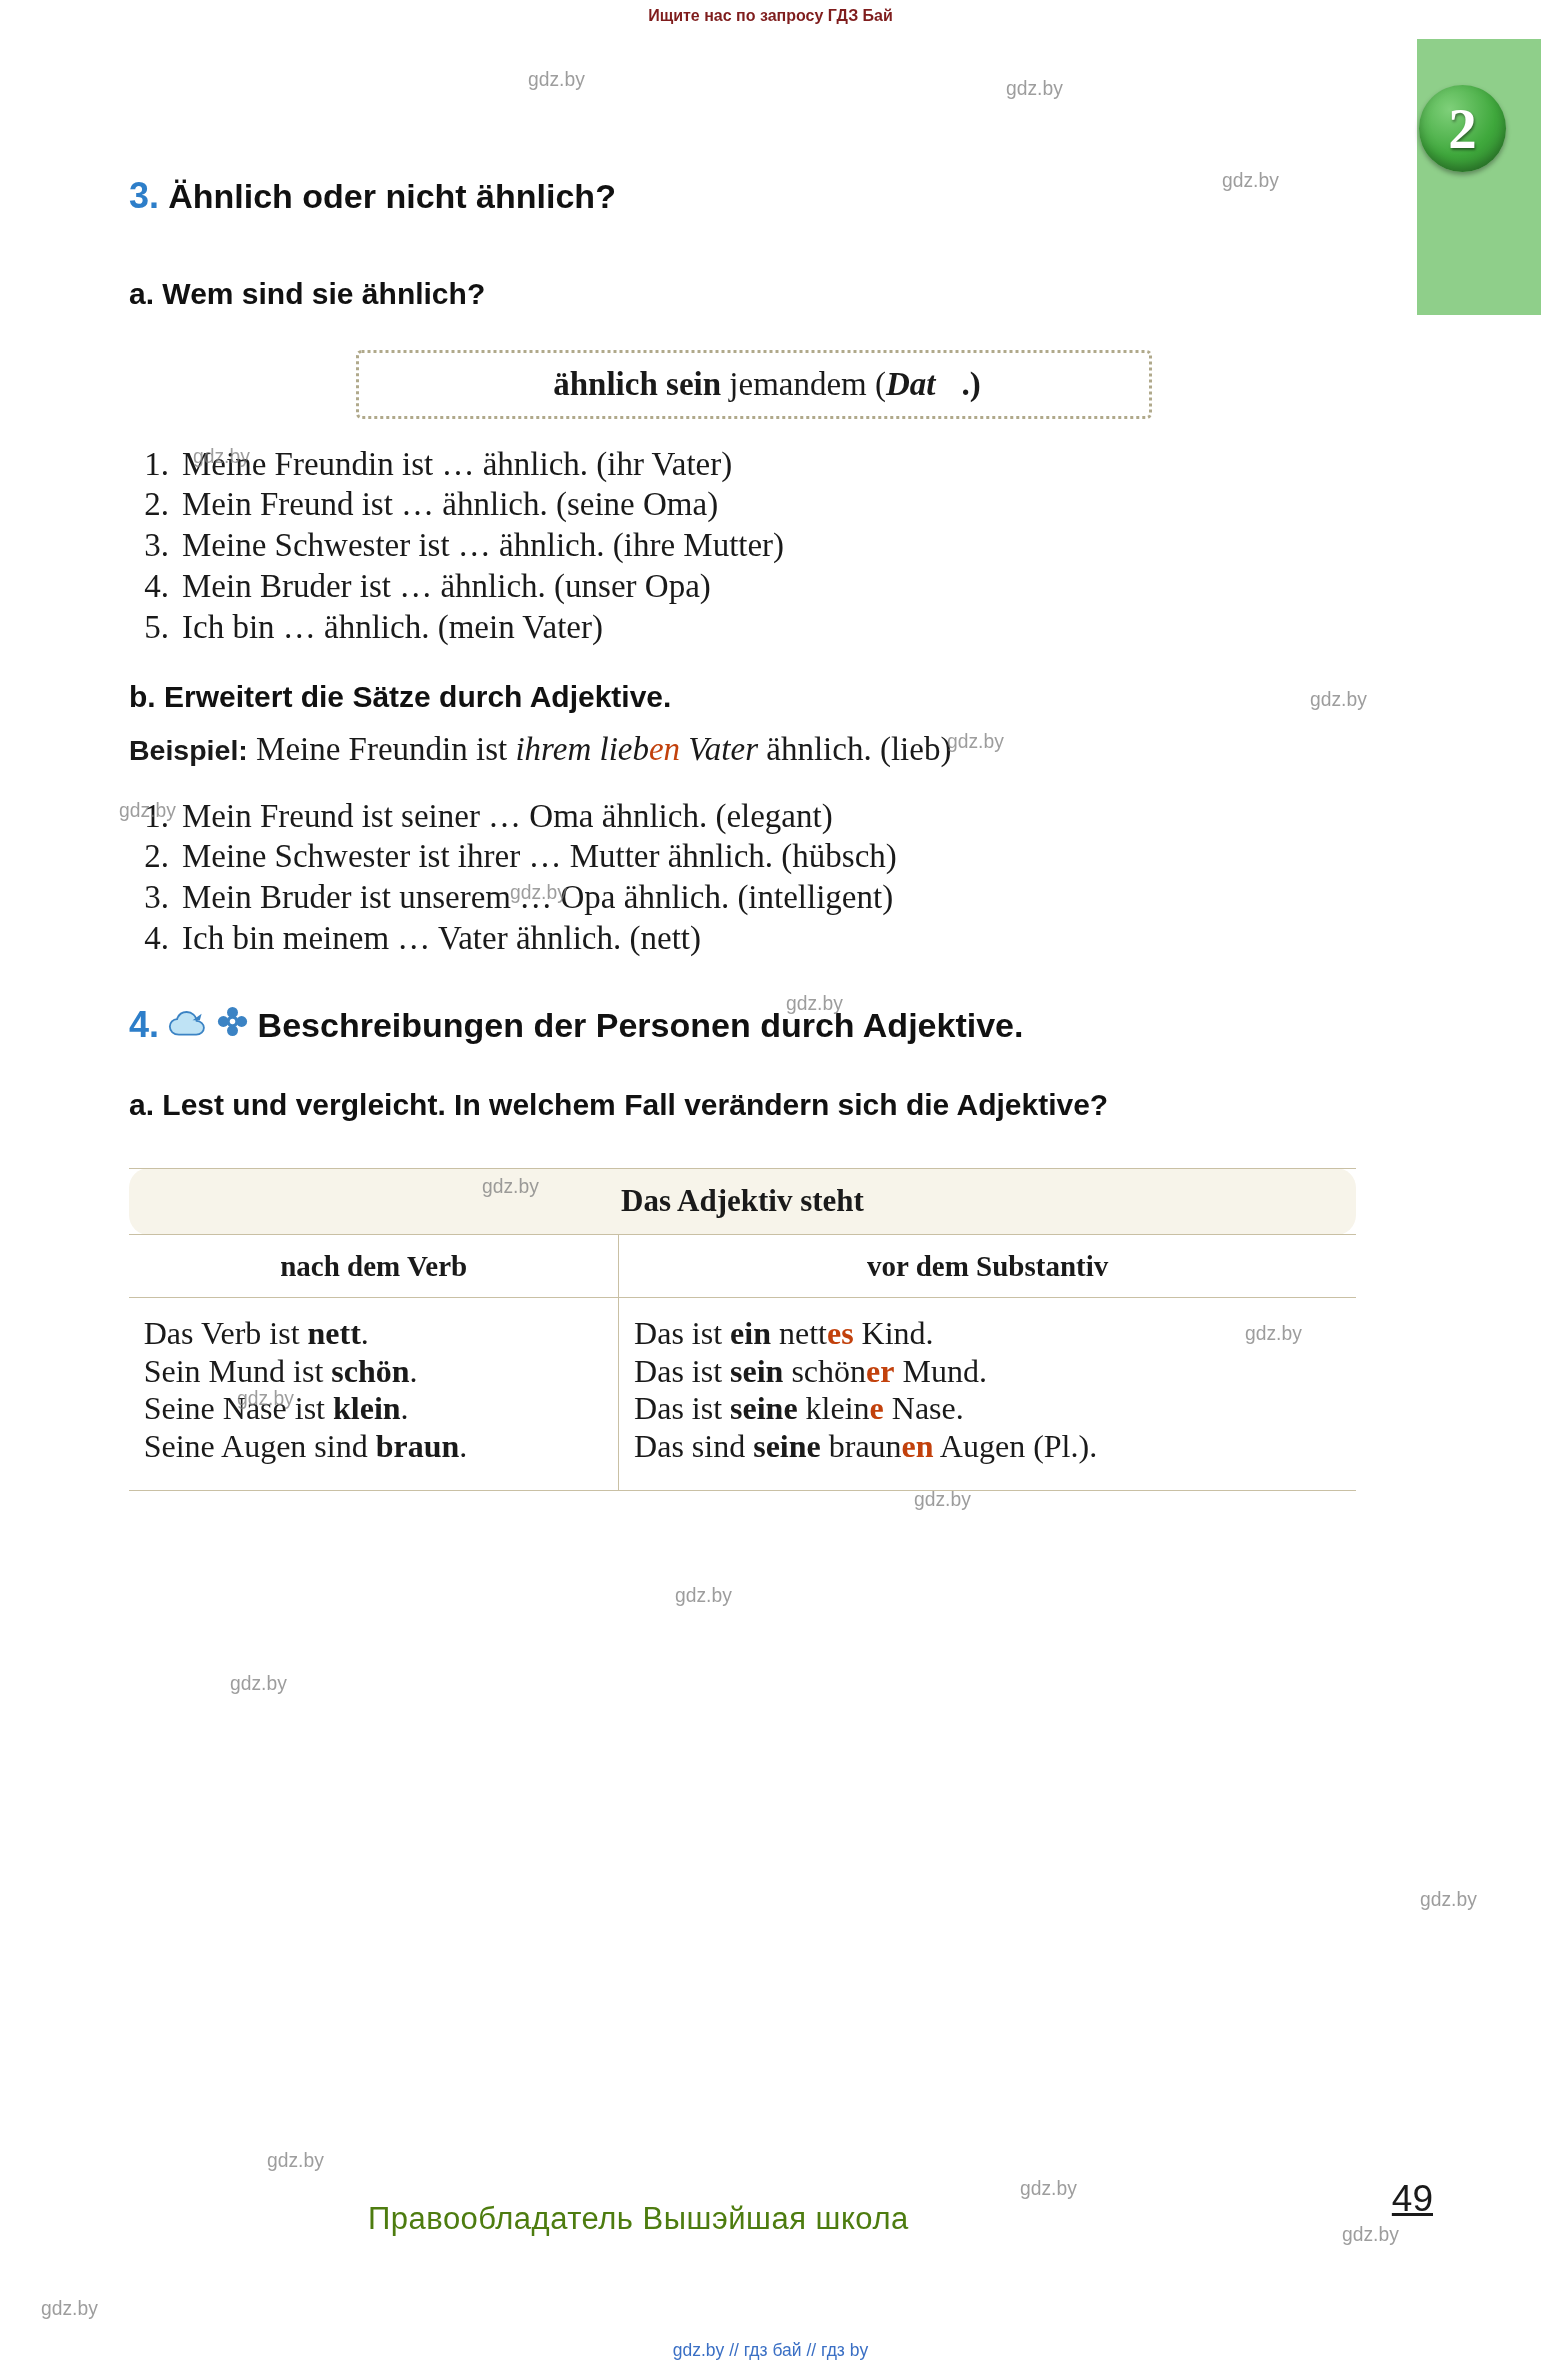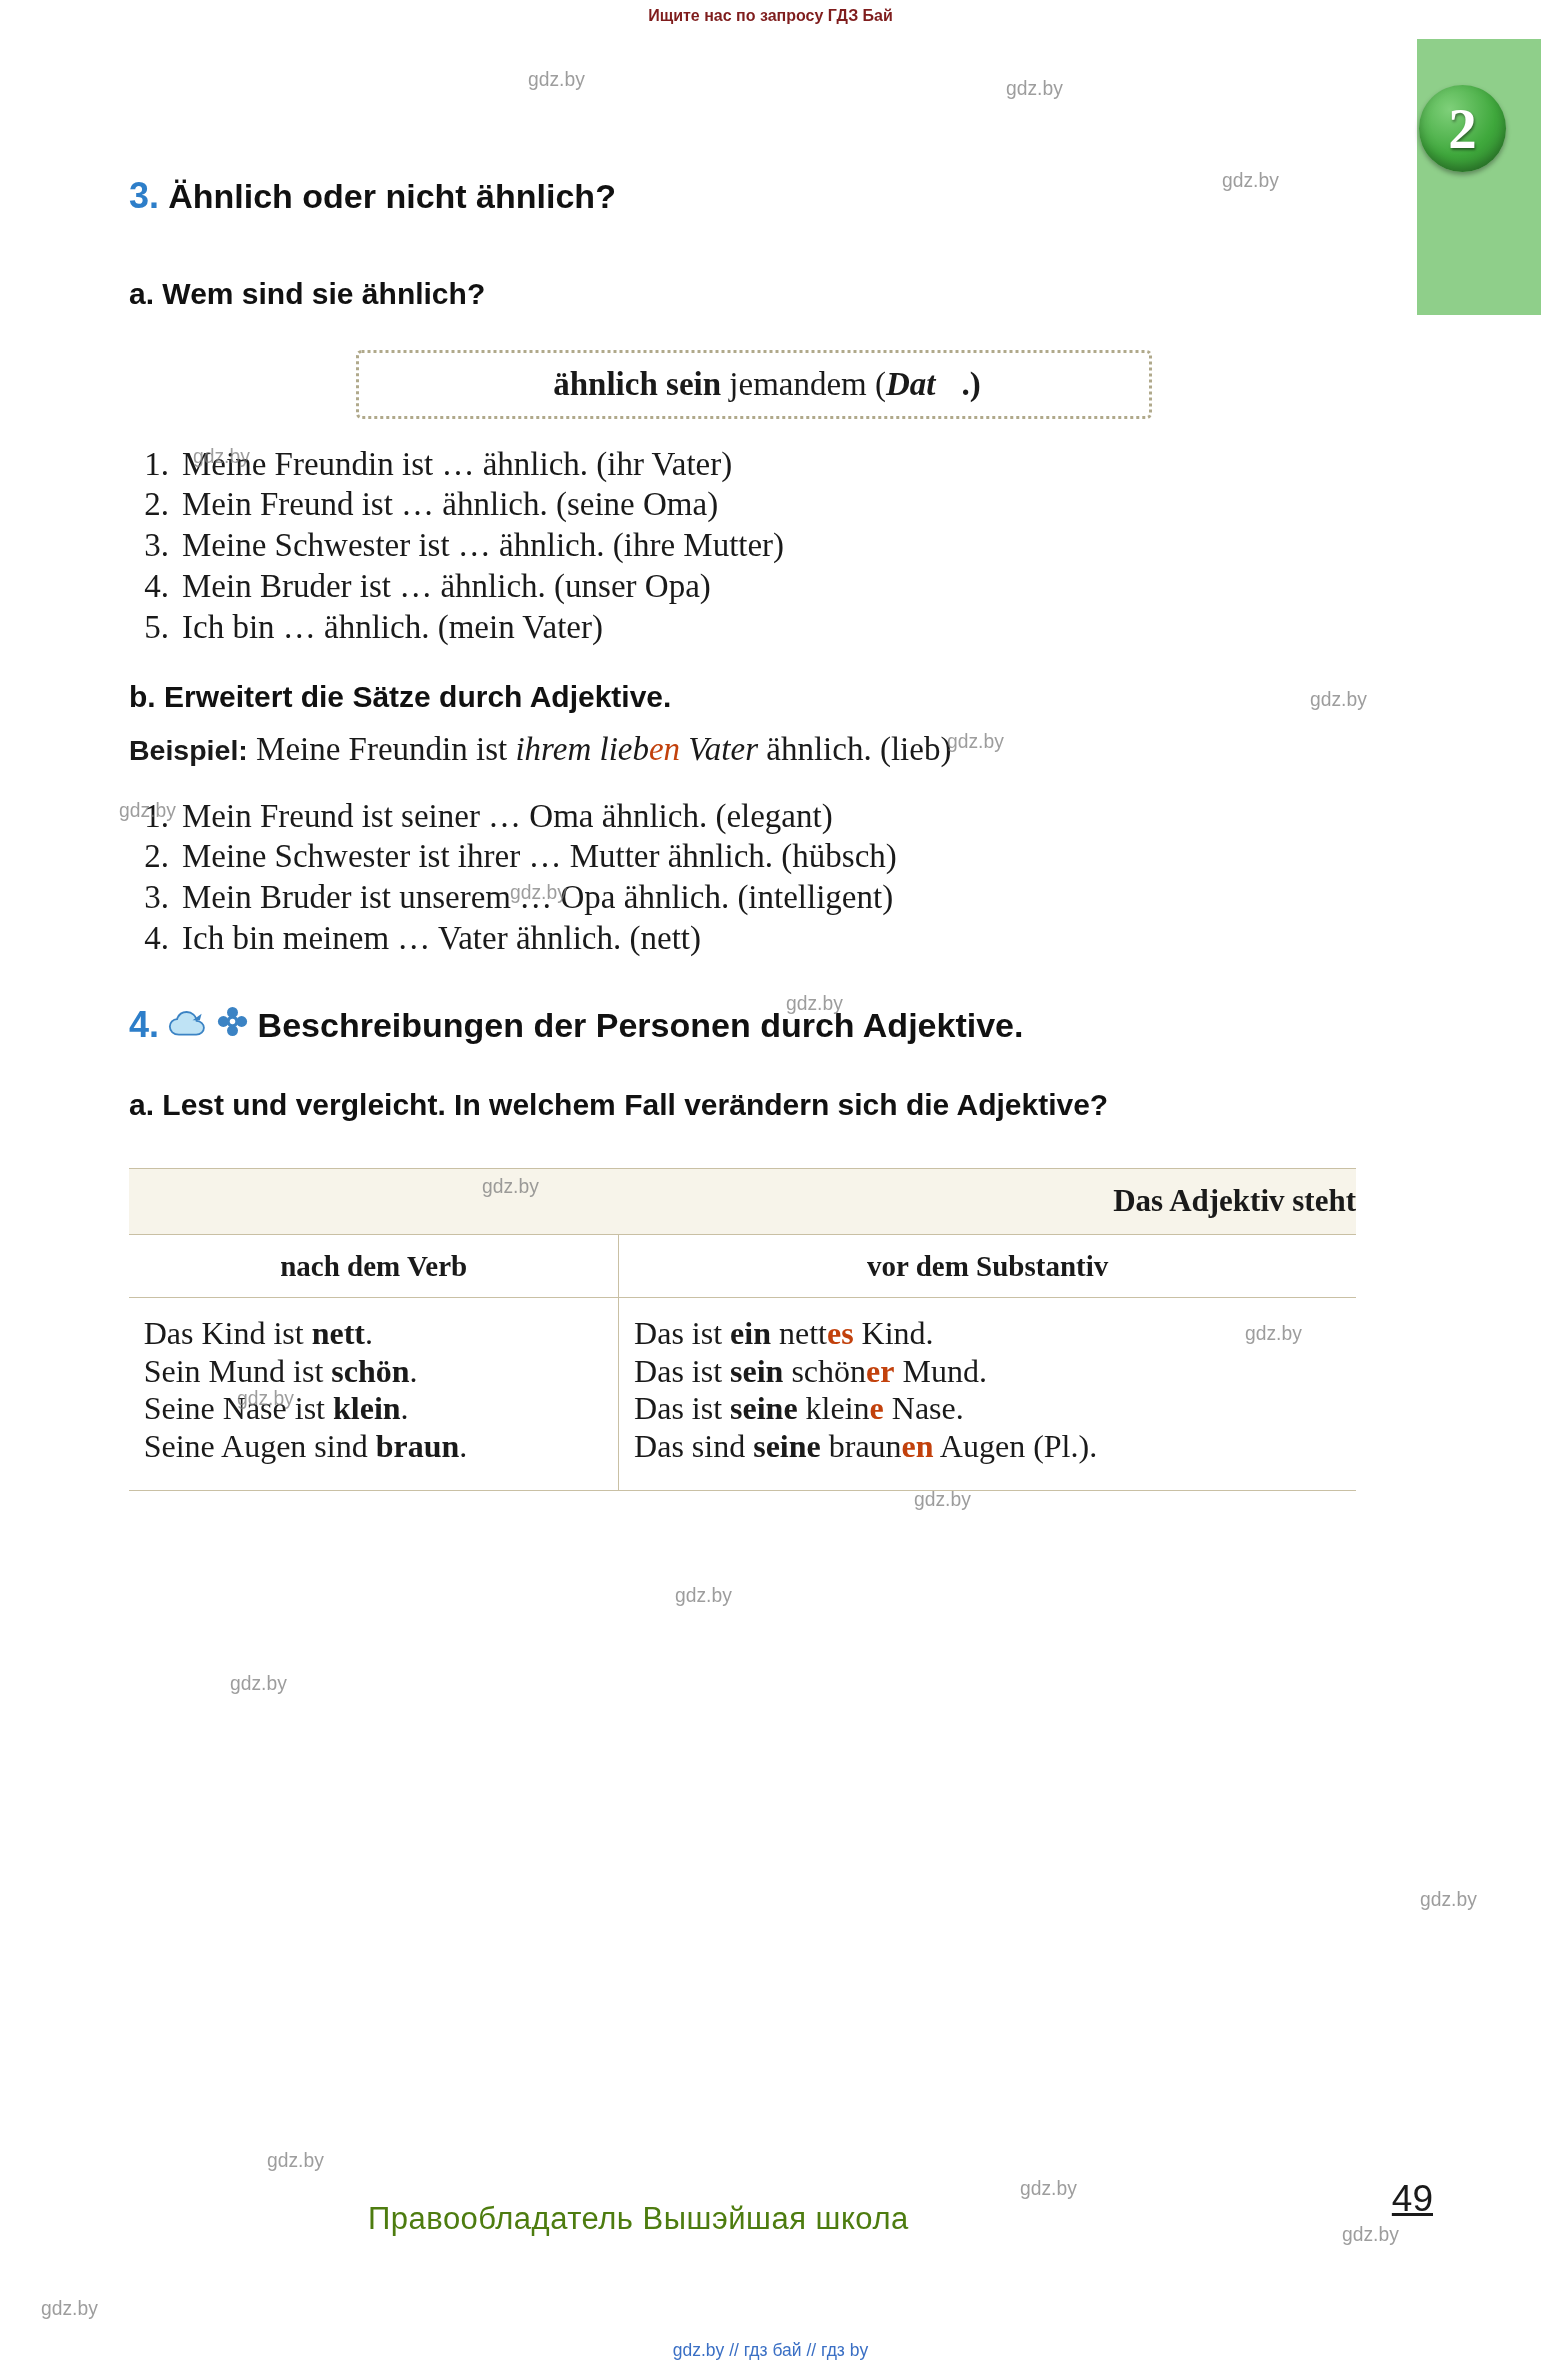--- a/index.html
+++ b/index.html
@@ -186,21 +186,22 @@
     border-collapse: collapse;
     font-family: "Liberation Serif", serif;
   }
   table.adj th.head {
     background: #f7f4ea;
     border-top: 1.8px solid #c9c0a4;
     border-bottom: 1.8px solid #c9c0a4;
     font-size: 31px;
     font-weight: bold;
     padding: 14.7px 0;
-    text-align: right;
+    text-align: center;
+    border-radius: 20px;
   }
   table.adj th.sub {
     font-size: 29px;
     font-weight: bold;
     padding: 14.7px 0;
     text-align: center;
     border-bottom: 1.8px solid #c9c0a4;
   }
   table.adj th.sub.left { border-right: 1.8px solid #c9c0a4; }
   table.adj td {
@@ -322,21 +323,21 @@
           <th class="head" colspan="2">Das Adjektiv steht</th>
         </tr>
         <tr>
           <th class="sub left">nach dem Verb</th>
           <th class="sub">vor dem Substantiv</th>
         </tr>
       </thead>
       <tbody>
         <tr>
           <td class="left">
-            <div><span>Das Kind ist </span><b>nett</b><span>.</span></div>
+            <div><span>Das Verb ist </span><b>nett</b><span>.</span></div>
             <div><span>Sein Mund ist </span><b>schön</b><span>.</span></div>
             <div><span>Seine Nase ist </span><b>klein</b><span>.</span></div>
             <div><span>Seine Augen sind </span><b>braun</b><span>.</span></div>
           </td>
           <td>
             <div><span>Das ist </span><b>ein</b><span> nett</span><b class="blue">es</b><span> Kind.</span></div>
             <div><span>Das ist </span><b>sein</b><span> schön</span><b class="blue">er</b><span> Mund.</span></div>
             <div><span>Das ist </span><b>seine</b><span> klein</span><b class="blue">e</b><span> Nase.</span></div>
             <div style="text-align:justify;"><span>Das sind </span><b>seine</b><span> braun</span><b class="blue">en</b><span> Augen (Pl.).</span></div>
           </td>

